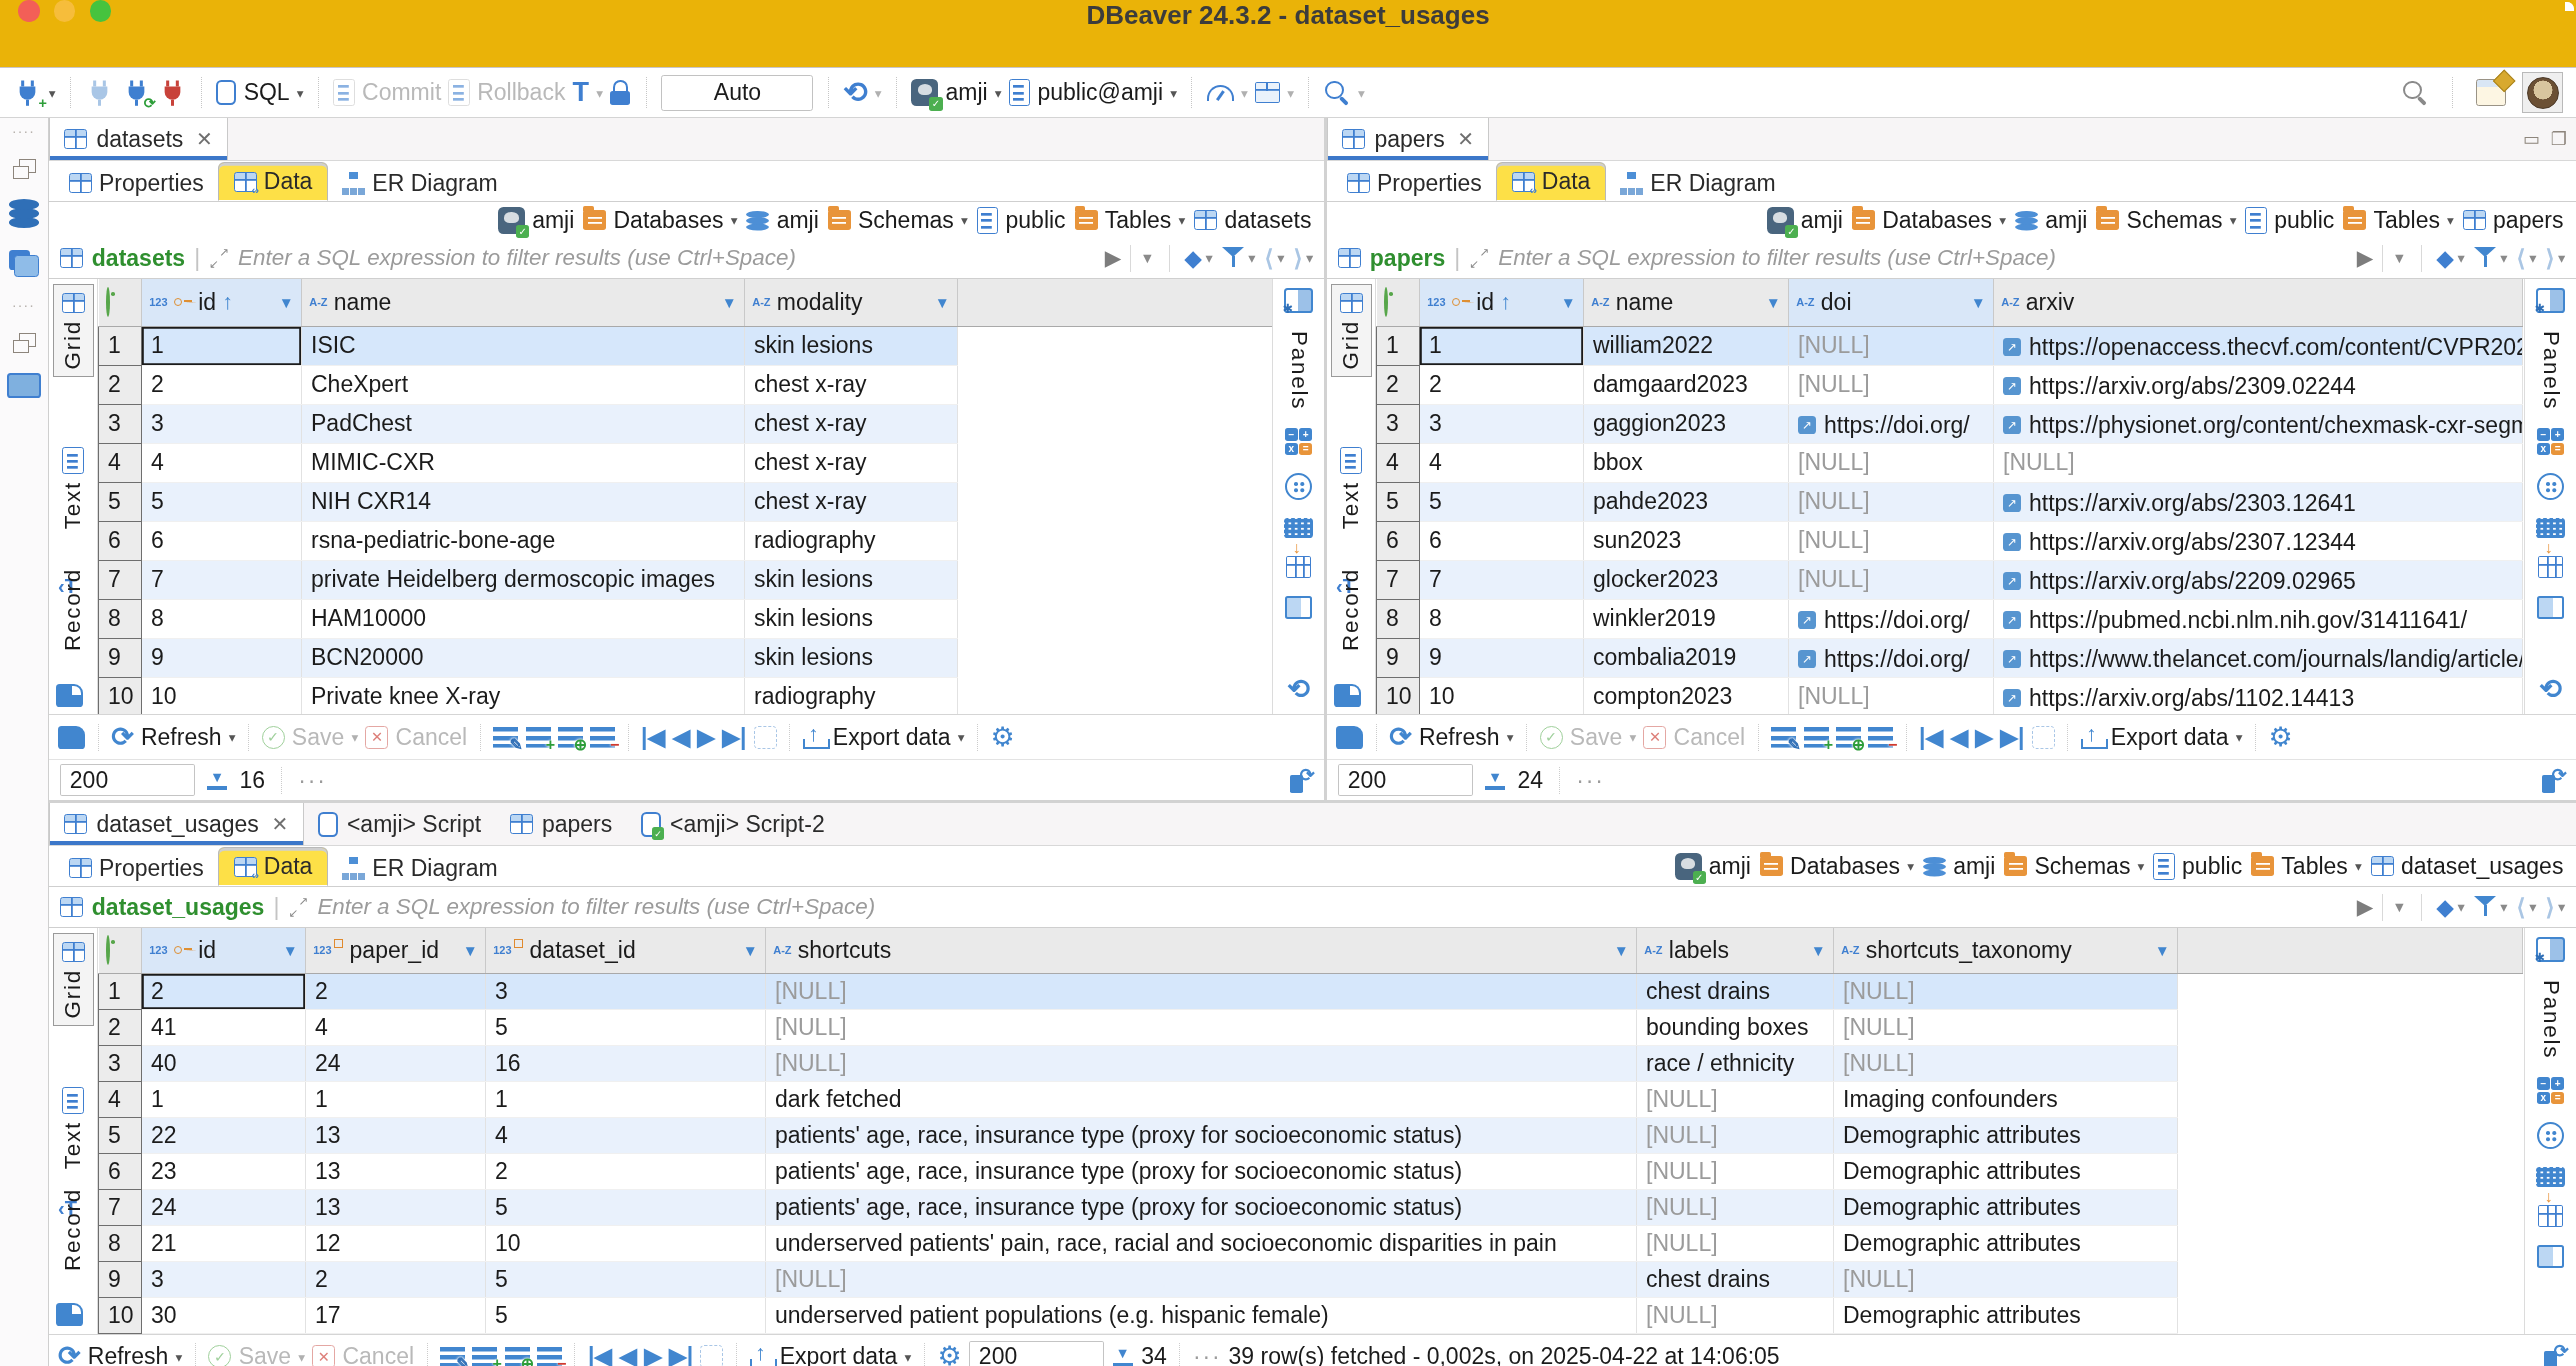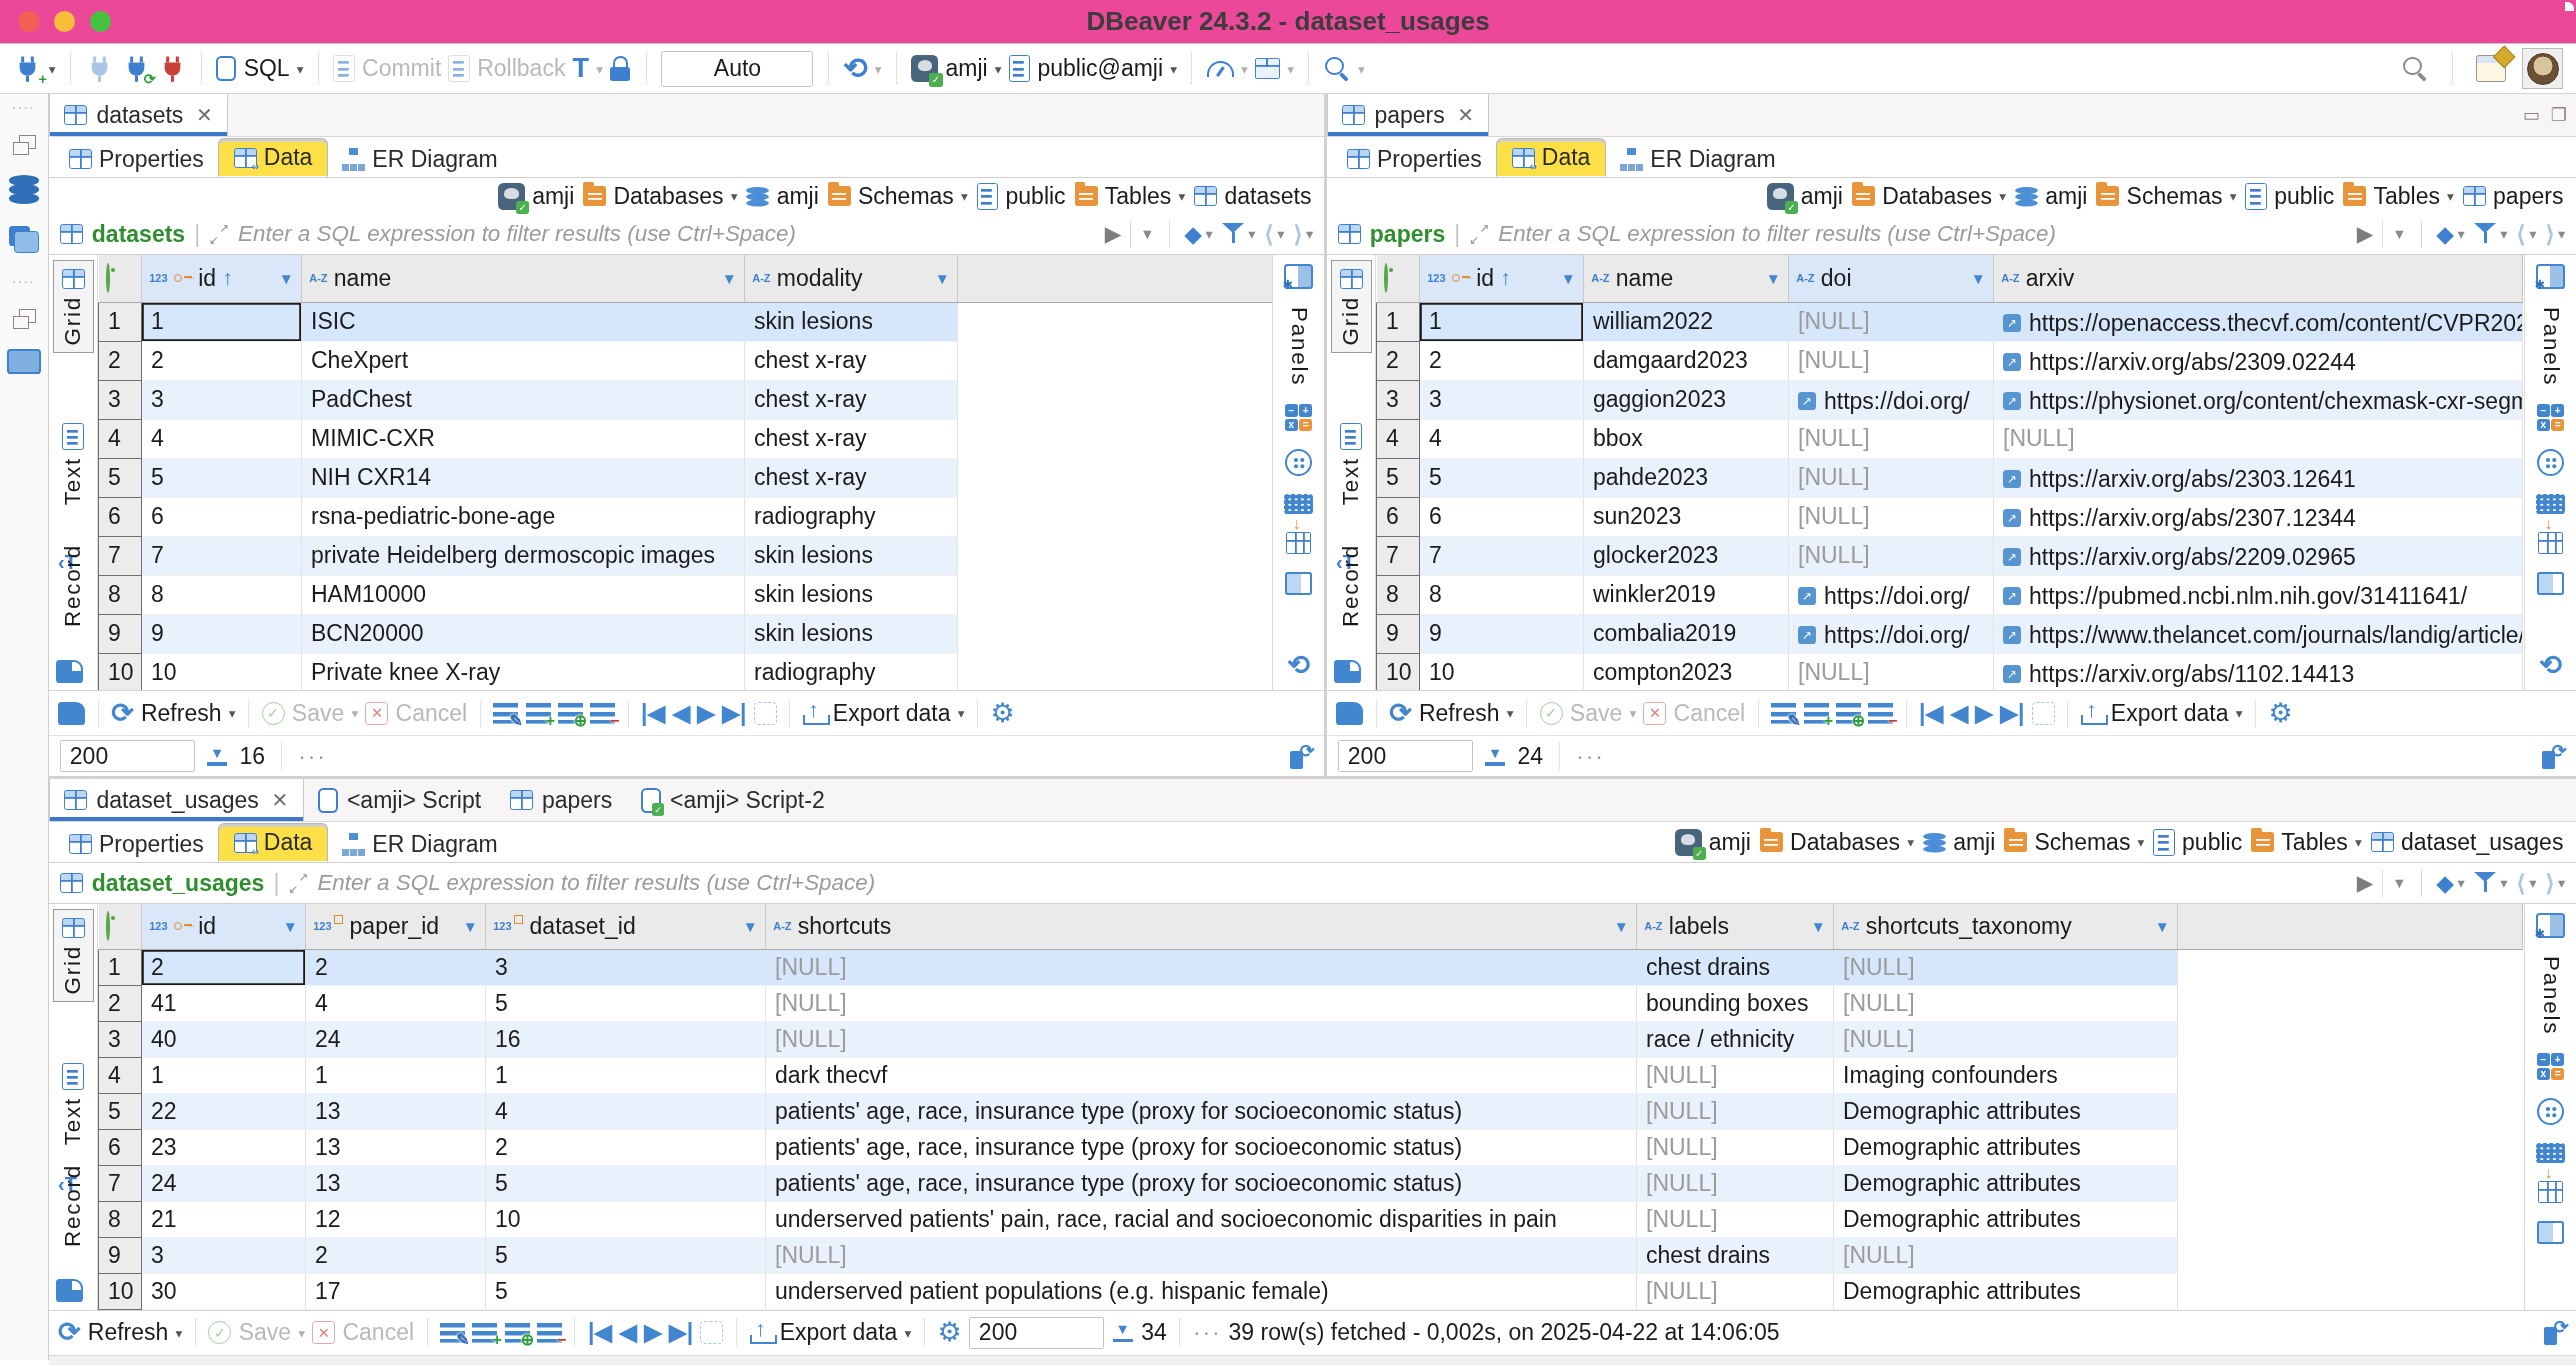--- a/index.html
+++ b/index.html
@@ -1,20 +1,20 @@
 <!DOCTYPE html>
 <html style="font-size:14.4px"><head>
 <meta charset="utf-8">
 <style>
   *{box-sizing:border-box;margin:0;padding:0}
   html,body{width:2576px;height:1367px;overflow:hidden}
   body{font-family:"Liberation Sans",sans-serif;font-size:23px;color:#1b1b1b;background:#fff}
 
   
-  .titlebar{height:44px;background:#ec4899;border-bottom:0.9px solid #c9c5ca;display:flex;align-items:center;position:relative}
+  .titlebar{height:68px;background:#eab308;border-bottom:0.9px solid #c9c5ca;display:flex;align-items:flex-start;position:relative}
   .lights{display:flex;gap:14.4px;margin-left:18px}
   .light{width:21.5px;height:21.5px;border-radius:50%}
   .l-red{background:#f35f57}.l-yel{background:#f6bd3b}.l-grn{background:#46c33e}
   .wtitle{position:absolute;left:0;right:0;text-align:center;font-weight:bold;font-size:26px;color:#3c3c3c}
 
   
   .mtb{height:50px;background:#fff;border-bottom:0.9px solid #d4d4d4;display:flex;align-items:center;padding:0 12.6px;gap:7.2px}
   .tsep{border-left:1.8px dotted #c6c6c6;height:30.5px;margin:0 7.2px}
   .tbtn{display:flex;align-items:center;gap:7.2px;white-space:nowrap}
   .dis{color:#b9b9b9}
@@ -1154,21 +1154,21 @@
                   <td class="cell null">[NULL]</td>
                   <td class="cell">race / ethnicity</td>
                   <td class="cell null">[NULL]</td>
                   <td class="fill"></td>
                 </tr>
               <tr>
                   <td class="rn">4</td>
                   <td class="cell">1</td>
                   <td class="cell">1</td>
                   <td class="cell">1</td>
-                  <td class="cell">dark thecvf</td>
+                  <td class="cell">dark fetched</td>
                   <td class="cell null">[NULL]</td>
                   <td class="cell">Imaging confounders</td>
                   <td class="fill"></td>
                 </tr>
               <tr class="odd">
                   <td class="rn">5</td>
                   <td class="cell">22</td>
                   <td class="cell">13</td>
                   <td class="cell">4</td>
                   <td class="cell">patients' age, race, insurance type (proxy for socioeconomic status)</td>

